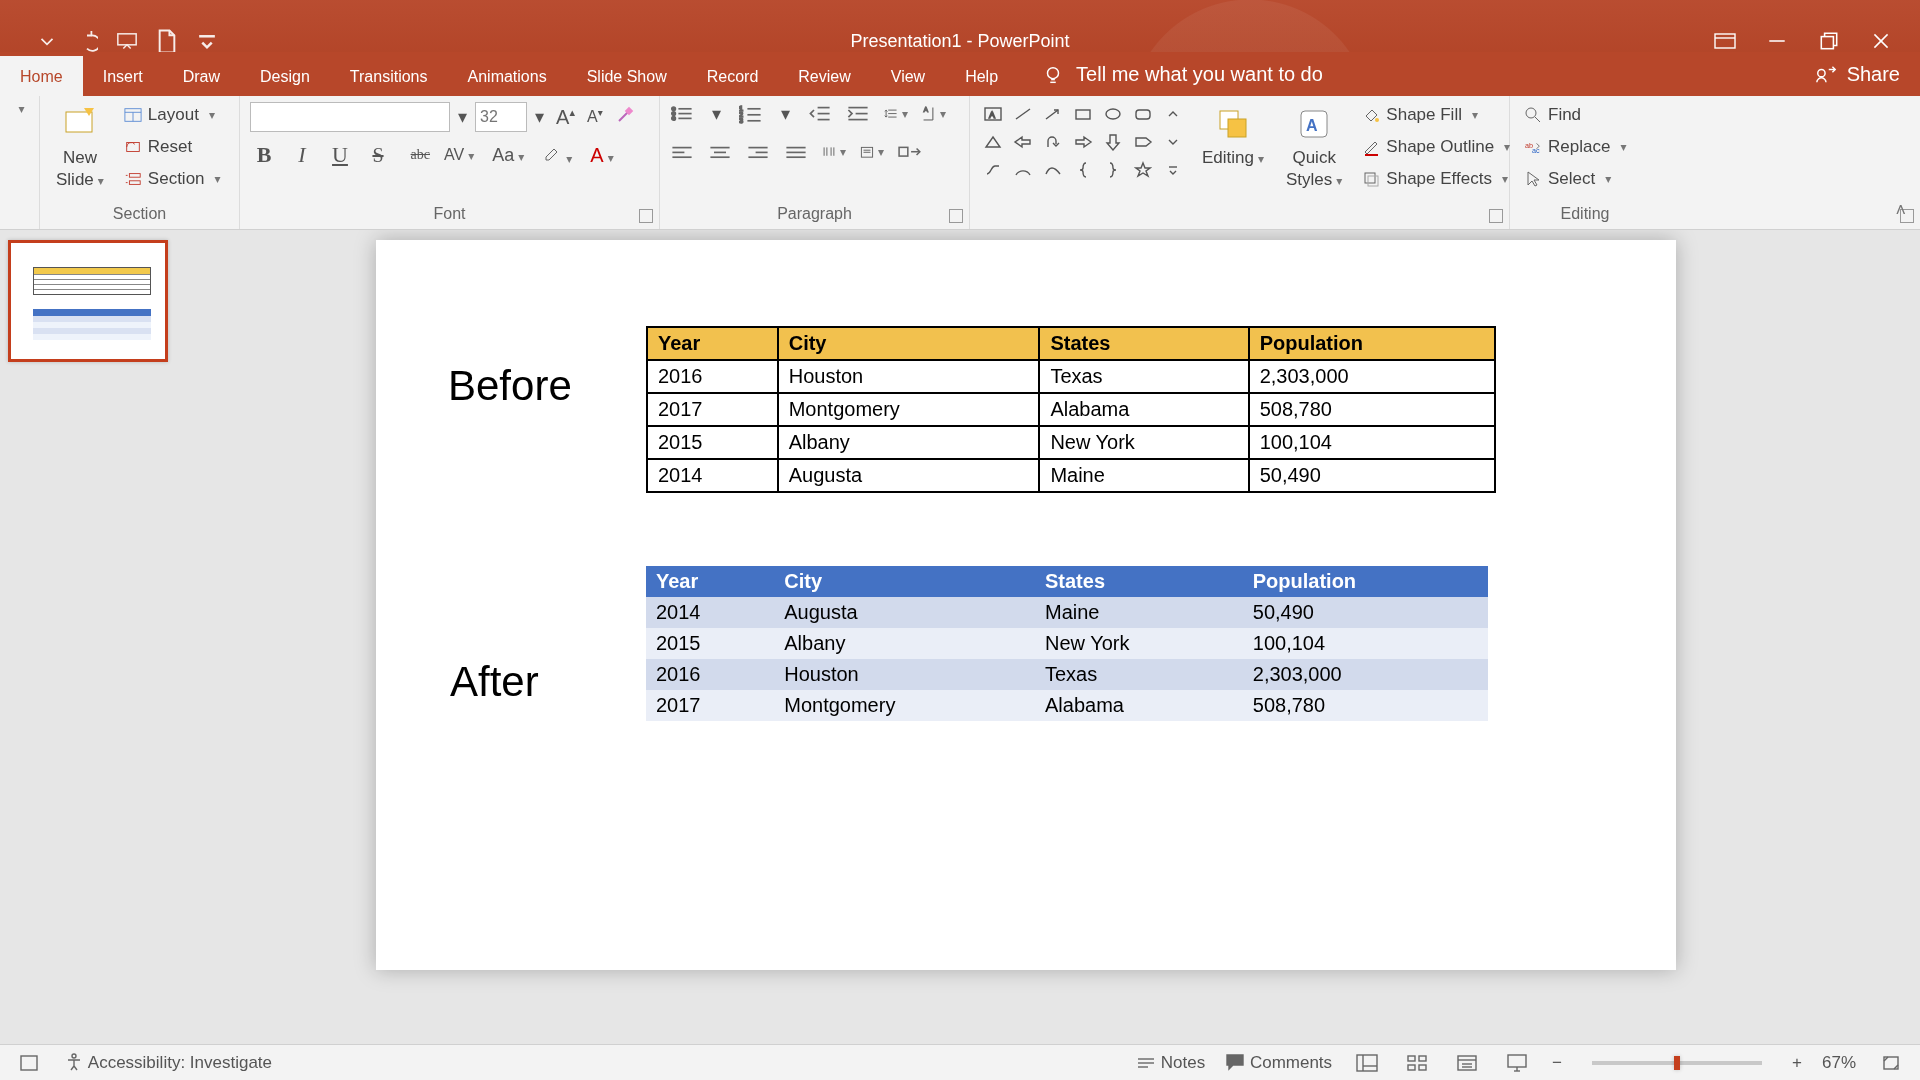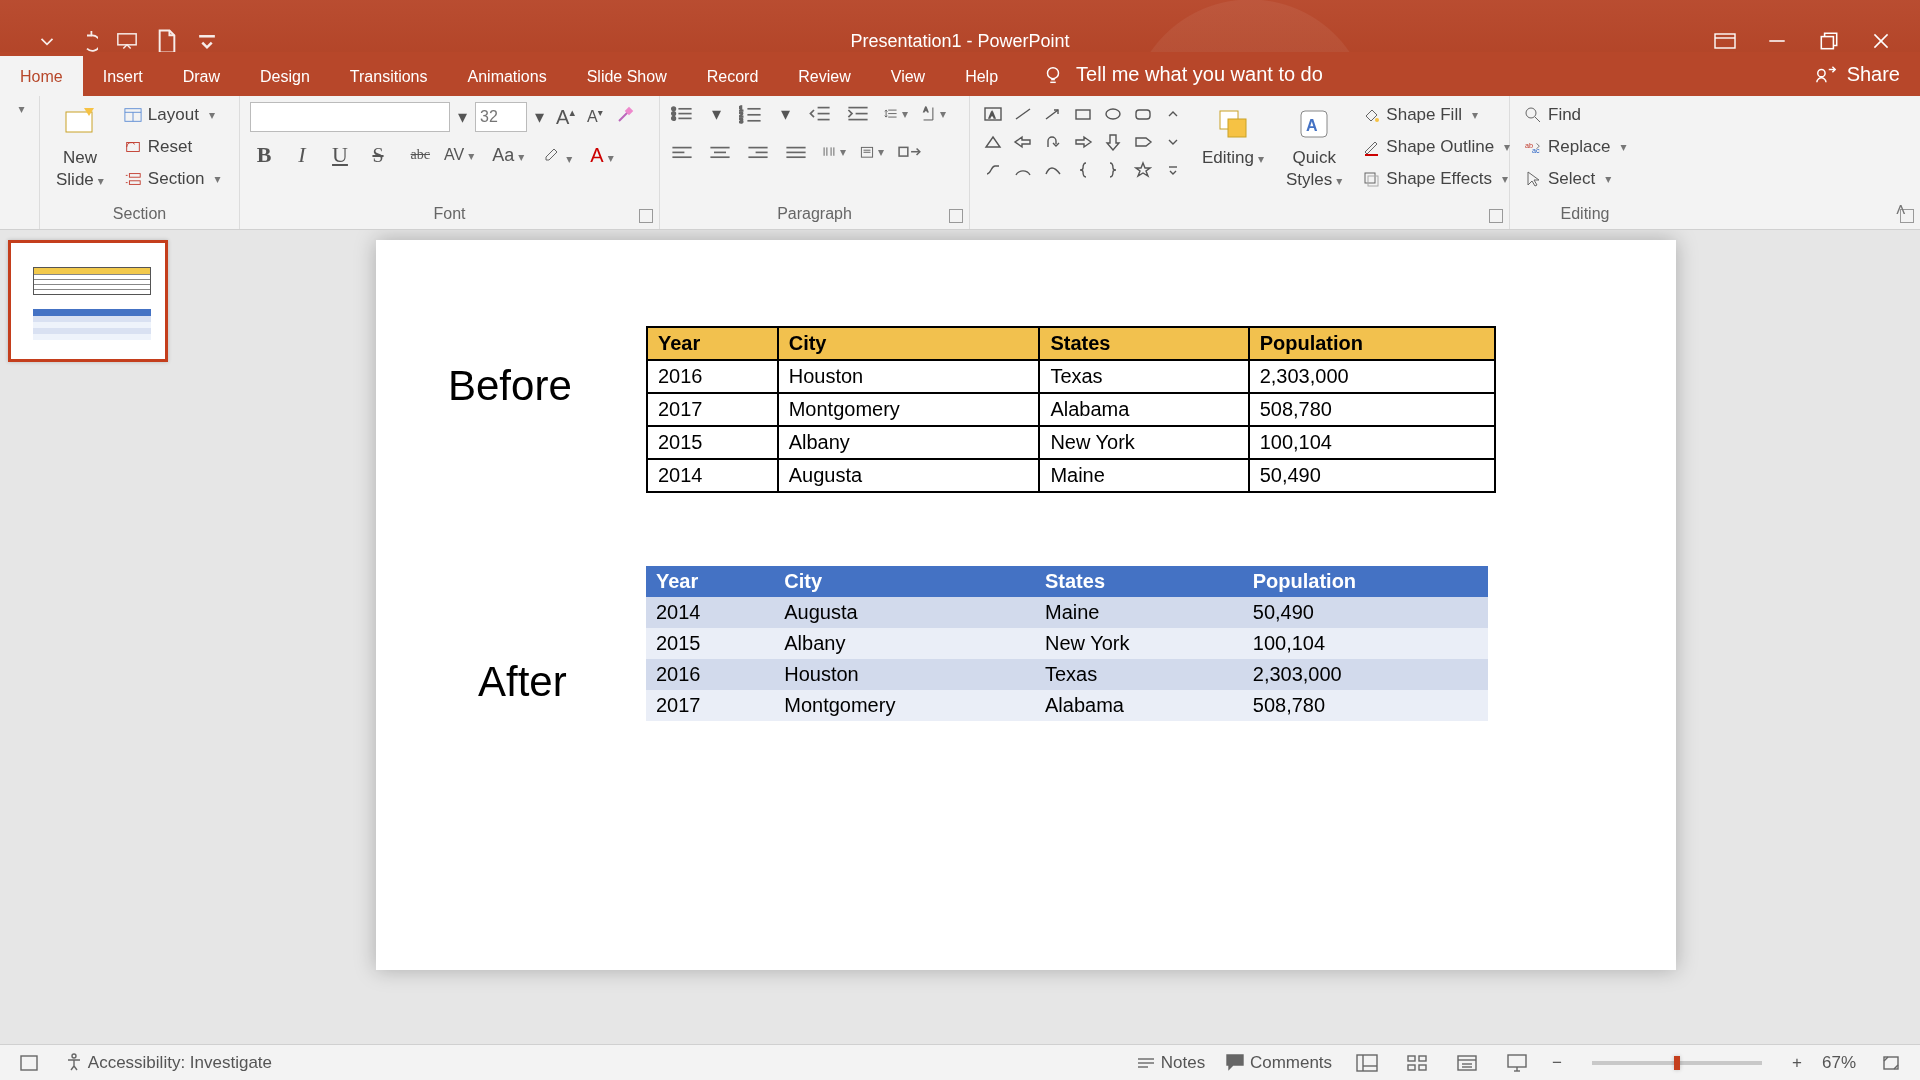--- a/index.html
+++ b/index.html
@@ -69,21 +69,21 @@
 .mini1 .hdr{ background:#f2c94c;}
 .mini2 { left:12px; top:56px; width:118px; border:none;}
 .mini2 .hdr{ background:#4472c4; height:7px;}
 .mini2 .row{ background:#d9e1f2; border:none; height:6px;}
 .mini2 .row.alt{ background:#eef3fb;}
 
 .canvas-wrap { flex:1; position:relative; overflow:hidden;}
 .slide { position:absolute; left:200px; top:10px; width:1300px; height:730px; background:#fff; box-shadow:0 0 20px rgba(0,0,0,.25);}
 
 .label-before, .label-after { position:absolute; font-weight:400; font-size:42px; font-family:"Segoe UI",Arial,sans-serif;}
-.label-before{ left:72px; top:122px;} .label-after{ left:102px; top:418px;}
+.label-before{ left:72px; top:122px;} .label-after{ left:74px; top:418px;}
 
 table.tbl { position:absolute; border-collapse:collapse; font-size:20px;}
 table.tbl th, table.tbl td { text-align:left; padding:4px 10px; }
 
 
 .before-tbl { left:270px; top:86px; width:850px;}
 .before-tbl th { background:#f2c14e; border:2px solid #000; font-weight:700; padding:6px 10px;}
 .before-tbl td { border:2px solid #000; background:#fff; padding:4px 10px;}
 
 

